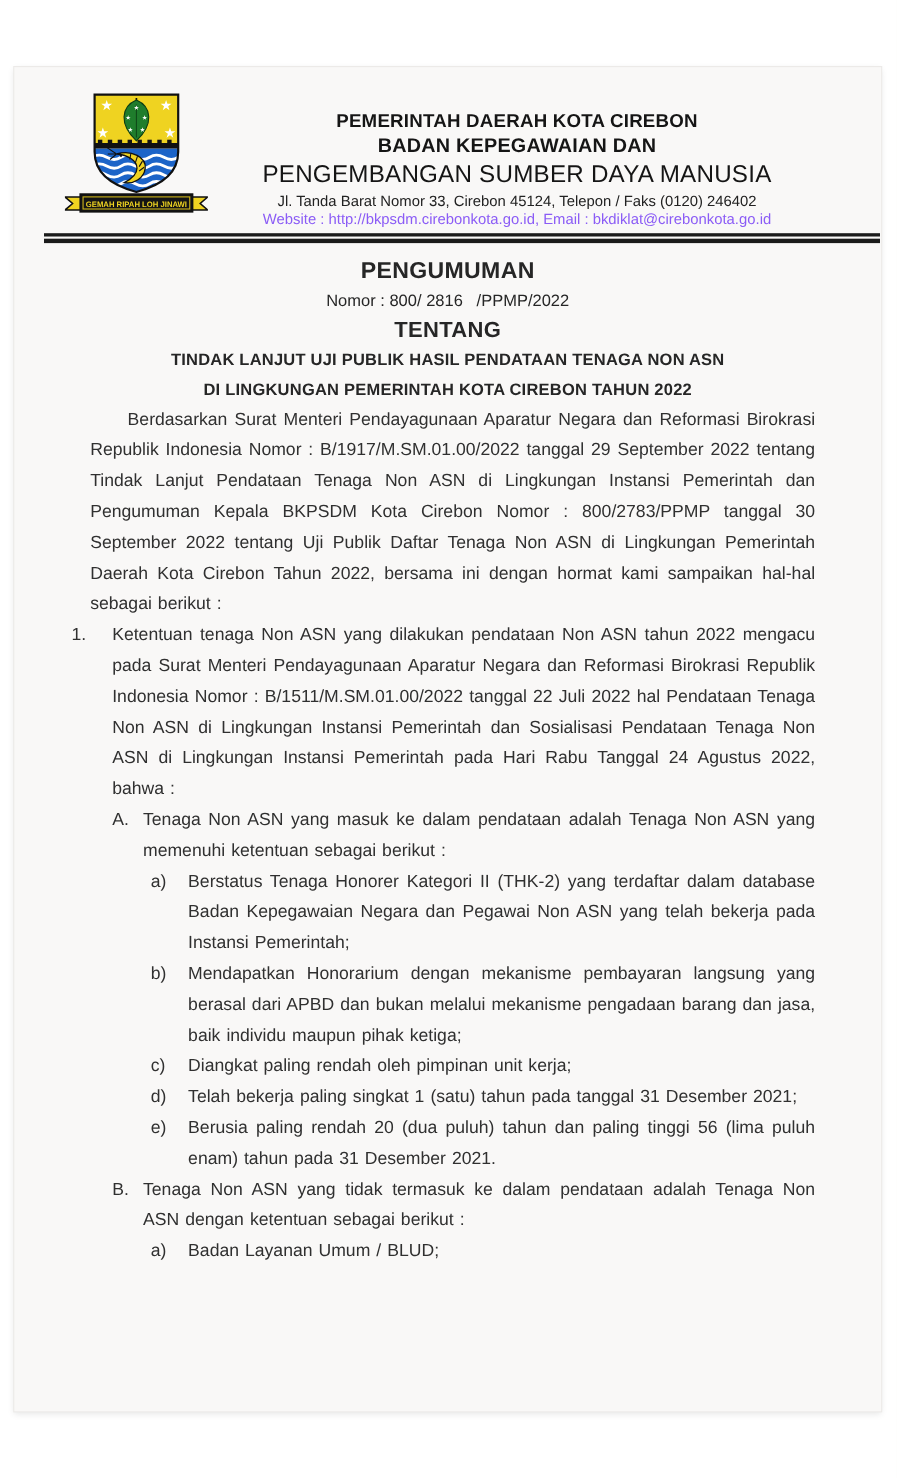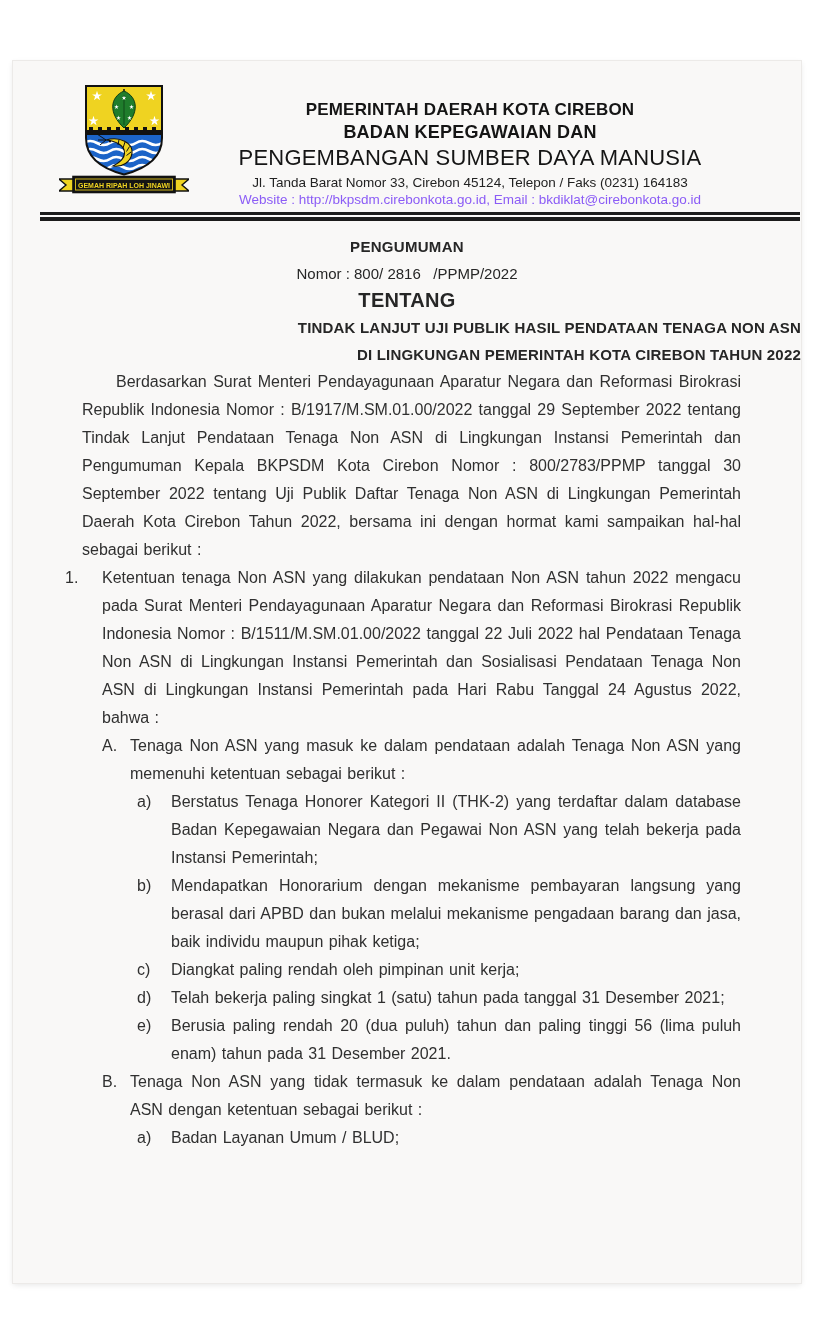--- a/index.html
+++ b/index.html
@@ -31,24 +31,24 @@
   .head-rule {
     margin: 4px 1px 0 27px;
     border-top: 3px solid #1b1b1b;
     border-bottom: 4px solid #1b1b1b;
     height: 9px;
   }
 
   
   .title-block { margin-top: 12px; text-align: center; color: #262626; }
   .title-block p { margin: 0; line-height: 27px; }
-  .doc-type { font-size: 15px; font-weight: bold; letter-spacing: 0.3px; }
+  .doc-type { font-size: 21px; font-weight: bold; letter-spacing: 0.3px; }
   .doc-number { font-size: 15px; white-space: pre; }
   .about { font-size: 20px; font-weight: bold; letter-spacing: 0.3px; }
-  .subject { font-size: 15px; font-weight: bold; letter-spacing: 0.2px; text-align: right; }
+  .subject { font-size: 15px; font-weight: bold; letter-spacing: 0.2px; }
 
   
   .doc-body {
     padding: 0 60px 0 69px;
     font-size: 16px; line-height: 28px;
     color: #303030;
     text-align: justify;
     word-spacing: 1px;
   }
   .doc-body p { margin: 0; }
@@ -138,21 +138,21 @@
             <rect x="16.5" y="96" width="97" height="11" fill="none" stroke="#cdb41a" stroke-width="1"></rect>
             <text x="65" y="105" text-anchor="middle" font-size="7.2" font-weight="bold" textLength="92" lengthAdjust="spacingAndGlyphs" fill="#efd321">GEMAH RIPAH LOH JINAWI</text>
           </g>
         </svg>
       </div>
 
       <div class="head-text">
         <div class="org-line1">PEMERINTAH DAERAH KOTA CIREBON</div>
         <div class="org-line2">BADAN KEPEGAWAIAN DAN</div>
         <div class="org-line3">PENGEMBANGAN SUMBER DAYA MANUSIA</div>
-        <div class="addr-line">Jl. Tanda Barat Nomor 33, Cirebon 45124, Telepon / Faks (0231) 164183</div>
+        <div class="addr-line">Jl. Tanda Barat Nomor 33, Cirebon 45124, Telepon / Faks (0120) 246402</div>
         <div class="contact-line">Website : http://bkpsdm.cirebonkota.go.id, Email : bkdiklat@cirebonkota.go.id</div>
       </div>
     </div>
 
     <div class="head-rule"></div>
 
     <div class="title-block">
       <p class="doc-type">PENGUMUMAN</p>
       <p class="doc-number">Nomor : 800/ 2816   /PPMP/2022</p>
       <p class="about">TENTANG</p>

